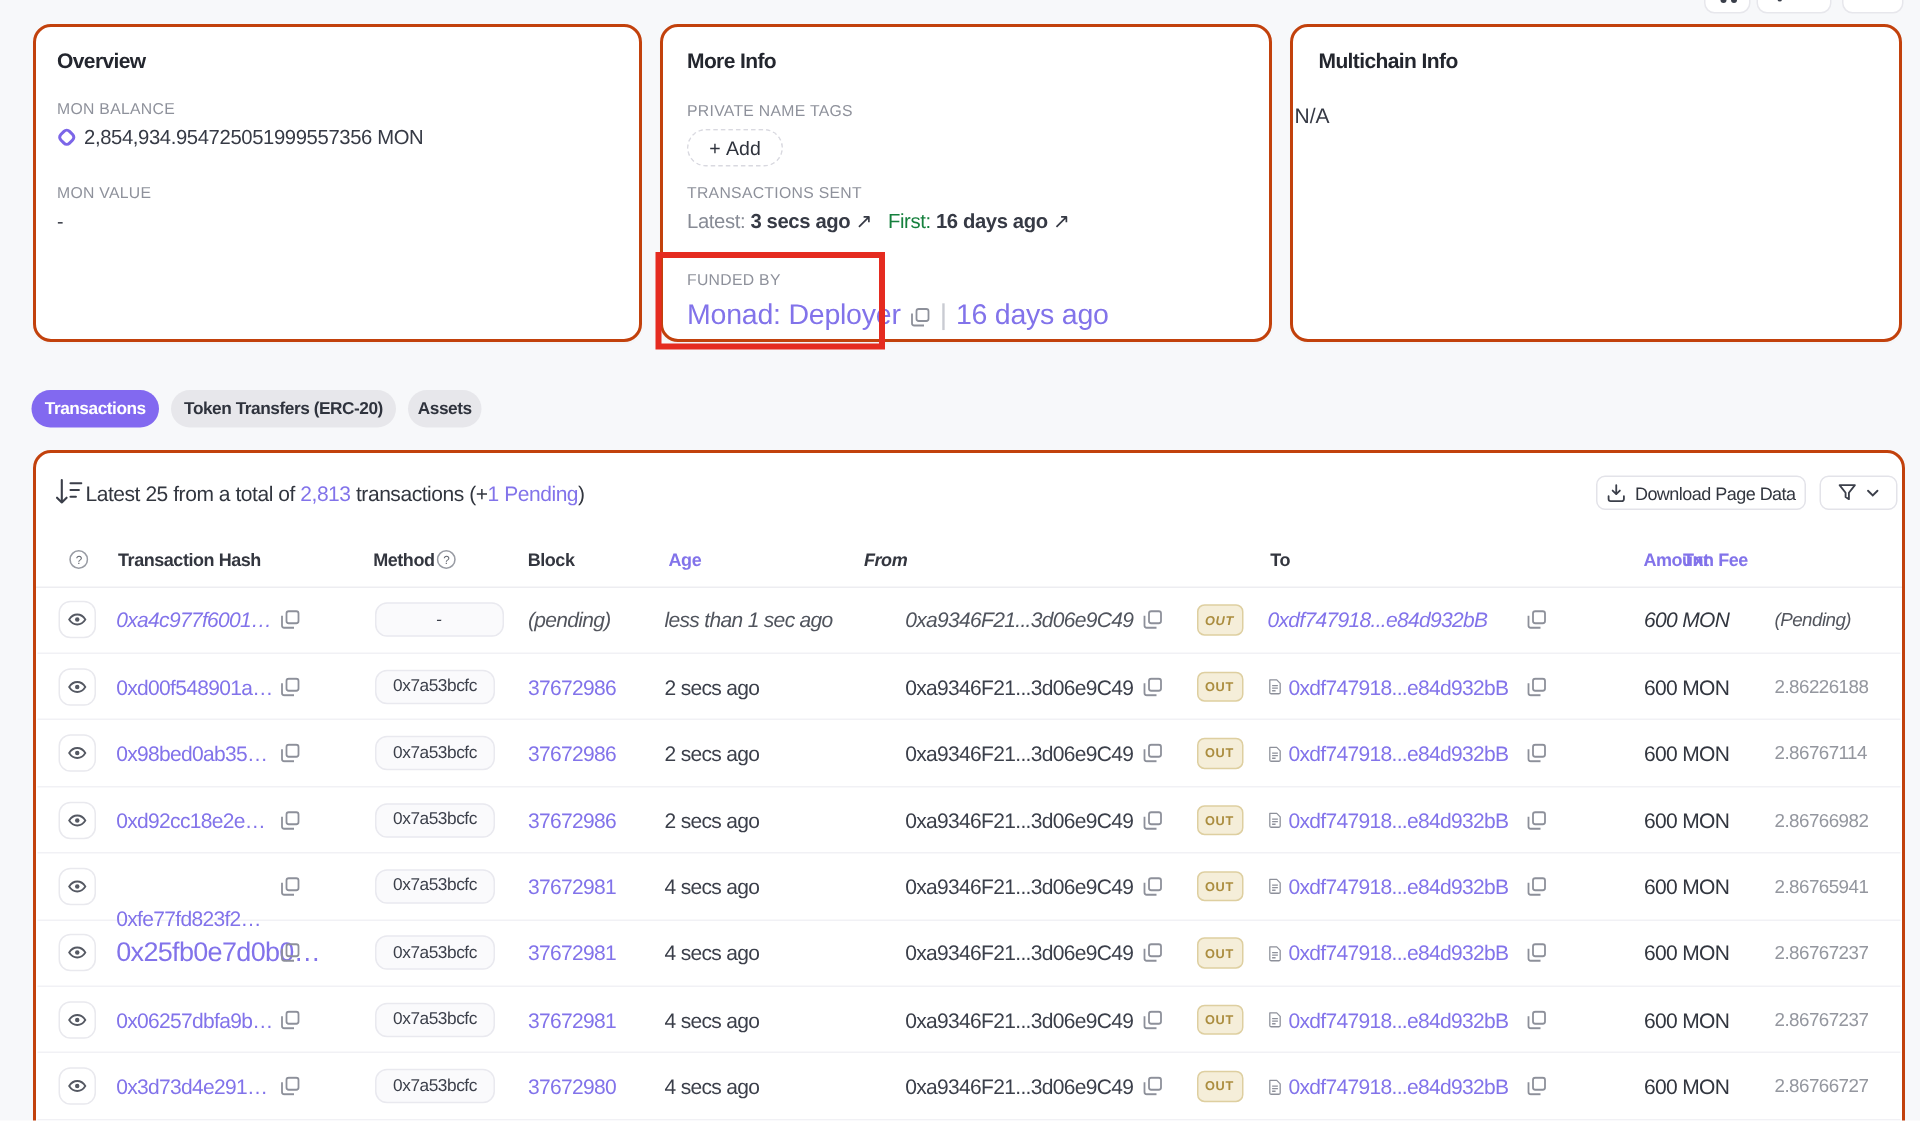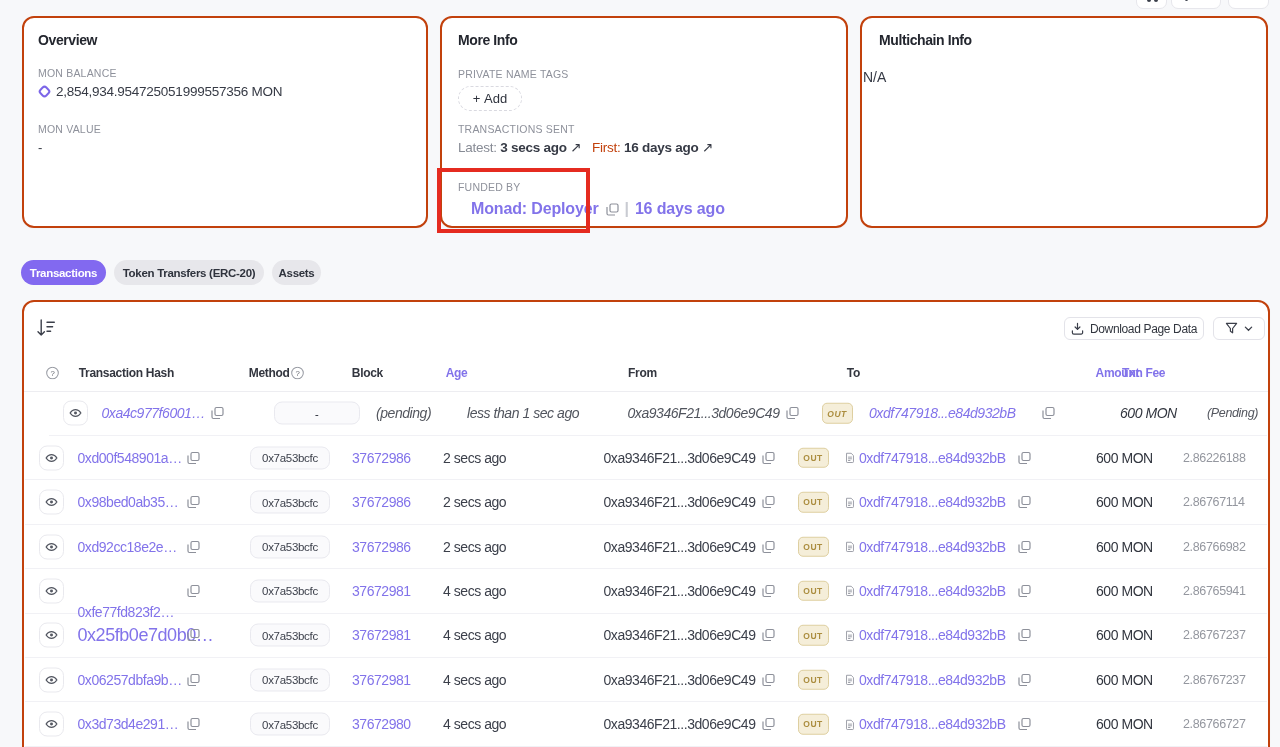--- a/index.html
+++ b/index.html
@@ -42,24 +42,24 @@
   <div class="abs lbl" style="left:14px; top:105px;">MON VALUE</div>
   <div class="abs dark" style="left:14px; top:122px; font-size:13px;">-</div>
 </div>
 
 <div class="card" style="left:440px; top:16px; width:408px; height:212px;">
   <div class="abs ctitle" style="left:16px; top:14px;">More Info</div>
   <div class="abs lbl" style="left:16px; top:50px;">PRIVATE NAME TAGS</div>
   <div class="abs" style="left:16px; top:68px; width:64px; height:25px; border:1px dashed #d9d9e0; border-radius:13px; display:flex; align-items:center; justify-content:center; font-size:13px; color:#2f333d;">+&nbsp;Add</div>
   <div class="abs lbl" style="left:16px; top:105px;">TRANSACTIONS SENT</div>
   <div class="abs nowrap" style="left:16px; top:121px; font-size:13.5px; letter-spacing:-0.25px;">
-    <span style="color:#878b95;">Latest:</span> <span class="dark" style="font-weight:bold;">3 secs ago</span> <span class="dark">↗</span>&nbsp;&nbsp;&nbsp;<span style="color:#c2410c;">First:</span> <span class="dark" style="font-weight:bold;">16 days ago</span> <span class="dark">↗</span>
+    <span style="color:#878b95;">Latest:</span> <span class="dark" style="font-weight:bold;">3 secs ago</span> <span class="dark">↗</span>&nbsp;&nbsp;&nbsp;<span style="color:#15803d;">First:</span> <span class="dark" style="font-weight:bold;">16 days ago</span> <span class="dark">↗</span>
   </div>
   <div class="abs lbl" style="left:16px; top:163px;">FUNDED BY</div>
-  <div class="abs nowrap" style="left:29px; top:182px; font-size:16px; letter-spacing:-0.15px; display:flex; align-items:center;font-weight:bold;">
+  <div class="abs nowrap" style="left:16px; top:182px; font-size:19px; letter-spacing:-0.15px; display:flex; align-items:center;">
     <span class="purple">Monad: Deployer</span>
     <svg style="margin-left:7px;" width="13" height="13" viewBox="0 0 13 13" fill="none" stroke="#8d909a" stroke-width="1.2">
         <rect x="4" y="1" width="8" height="8" rx="1.5"></rect>
         <path d="M9 12H2.5C1.7 12 1 11.3 1 10.5V4"></path>
       </svg>
     <span style="color:#c9cbd2; margin:0 6px;">|</span>
     <span class="purple">16 days ago</span>
   </div>
 </div>
 
@@ -74,20 +74,21 @@
 <div class="abs" style="left:114px; top:260px; width:150px; height:25px; background:#e7e7eb; border-radius:13px; color:#2f333d; font-size:11.5px; letter-spacing:-0.3px; font-weight:bold; display:flex; align-items:center; justify-content:center; white-space:nowrap;">Token Transfers (ERC-20)</div>
 <div class="abs" style="left:272px; top:260px; width:49px; height:25px; background:#e7e7eb; border-radius:13px; color:#2f333d; font-size:11.5px; letter-spacing:-0.3px; font-weight:bold; display:flex; align-items:center; justify-content:center;">Assets</div>
 
 <div class="card" style="left:22px; top:300px; width:1248px; height:470px; overflow:hidden;">
 
   <div class="abs" style="left:11.5px; top:15.8px;">
     <svg width="19" height="19" viewBox="0 0 19 19" fill="none" stroke="#3b3f4a" stroke-width="1.4" stroke-linecap="round">
         <path d="M5.2 2v15M5.2 17l-3.2-3.2M5.2 17l3.2-3.2M11 4.2h7.3M11 8.7h5.6M11 13.2h3.6"></path>
       </svg>
   </div>
+  <div class="abs nowrap" style="left:33px; top:18.5px; font-size:14px; letter-spacing:-0.3px; color:#32363f;">Latest 25 from a total of <span class="purple">2,813</span> transactions (+<span class="purple">1 Pending</span>)</div>
   <div class="abs" style="left:1040px; top:15px; width:140px; height:23px; border:1px solid #e3e3e9; border-radius:6px; display:flex; align-items:center; justify-content:center; gap:6px; font-size:12px; letter-spacing:-0.35px; color:#32363f;">
     <svg width="13" height="13" viewBox="0 0 14 14" fill="none" stroke="#3b3f4a" stroke-width="1.3" stroke-linecap="round" stroke-linejoin="round">
         <path d="M7 1.5v6.5M7 8l-2.6-2.6M7 8l2.6-2.6M1.5 9.5v2a1.5 1.5 0 0 0 1.5 1.5h8a1.5 1.5 0 0 0 1.5-1.5v-2"></path>
       </svg>
     Download Page Data
   </div>
   <div class="abs" style="left:1189px; top:15px; width:52px; height:23px; border:1px solid #e3e3e9; border-radius:6px; display:flex; align-items:center; justify-content:center; gap:6px;">
     <svg width="13" height="13" viewBox="0 0 14 14" fill="none" stroke="#3b3f4a" stroke-width="1.3" stroke-linejoin="round">
         <path d="M1.5 1.5h11L8.2 7v4.6L5.8 10V7Z"></path>
       </svg>
@@ -106,28 +107,28 @@
     <div class="cell" style="left:54.7px;">Transaction Hash</div>
     <div class="cell" style="left:224.8px;">Method</div>
     <div class="cell" style="left:267.3px;">
         <svg width="13" height="13" viewBox="0 0 15 15" fill="none">
           <circle cx="7.5" cy="7.5" r="6.7" stroke="#999ca4" stroke-width="1.2"></circle>
           <text x="7.5" y="10.6" font-size="9" fill="#63666f" text-anchor="middle" font-weight="normal">?</text>
         </svg>
       </div>
     <div class="cell" style="left:327.8px;text-align:center;">Block</div>
     <div class="cell purple" style="left:421.7px;">Age</div>
-    <div class="cell" style="left:604px;">From</div>
+    <div class="cell" style="left:552px;font-style:italic;">From</div>
     <div class="cell" style="left:822.8px;">To</div>
     <div class="cell purple" style="left:1071.6px;">Amount</div>
     <div class="cell purple" style="left:1098px;">Txn Fee</div>
   </div>
 
   <div id="rows" class="abs" style="left:0; top:89.7px; width:100%; height:380px;">
-      <div class="row it" style="top:0.0px;margin-left:24px;">
+      <div class="row it" style="top:0.0px;">
     <div class="cell" style="left:14px; width:25px; height:25px; border:1px solid #e9e9ee; border-radius:8px; display:flex; align-items:center; justify-content:center;">
           <svg width="13" height="13" viewBox="0 0 14 14" fill="none" stroke="#555963" stroke-width="1.3">
             <path d="M1.2 7s2.2-3.6 5.8-3.6S12.8 7 12.8 7s-2.2 3.6-5.8 3.6S1.2 7 1.2 7Z"></path>
             <circle cx="7" cy="7" r="1.6" fill="#555963" stroke="none"></circle>
           </svg>
         </div>
     <div class="cell purple" style="left:52.5px; font-size:14px; letter-spacing:-0.45px;">0xa4c977f6001…</div>
     <div class="cell" style="left:162px;">
           <svg width="13" height="13" viewBox="0 0 13 13" fill="none" stroke="#8d909a" stroke-width="1.2">
             <rect x="4" y="1" width="8" height="8" rx="1.5"></rect>

